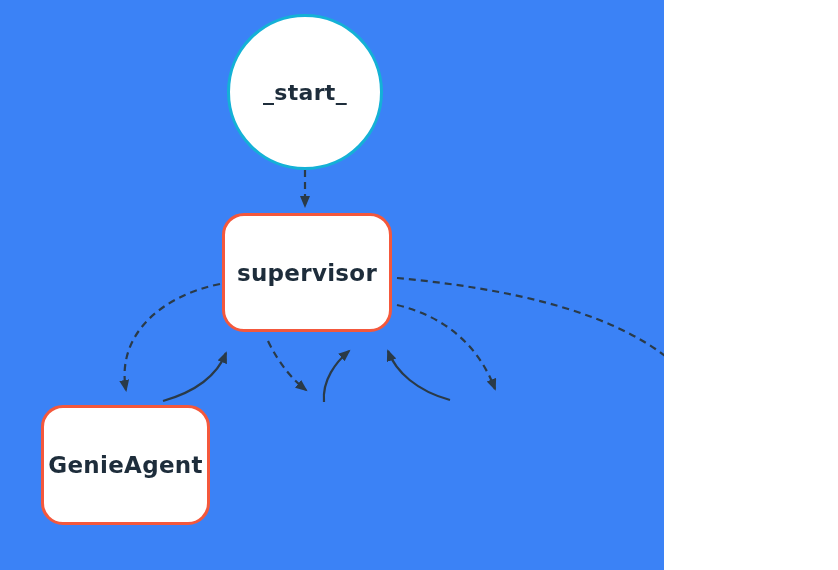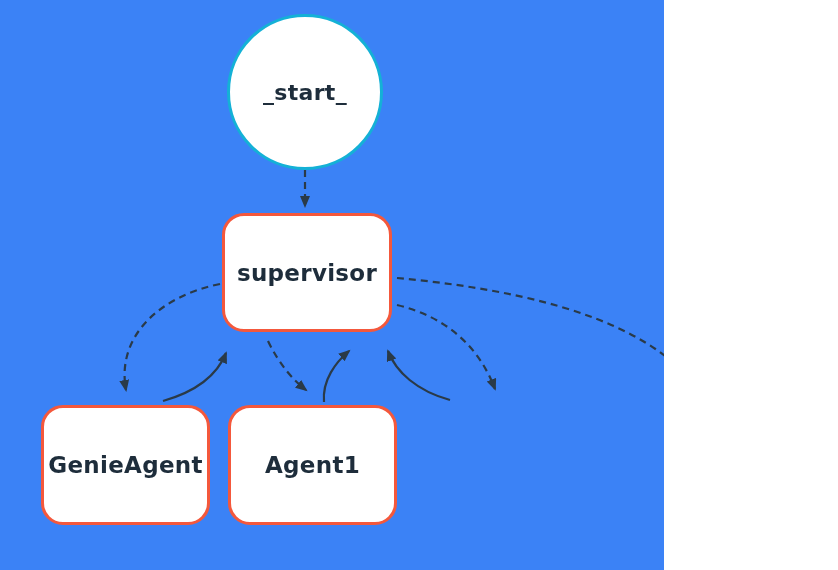--- a/index.html
+++ b/index.html
@@ -99,20 +99,17 @@
   </div>
 
   <div class="node box" id="node-supervisor">
     <span>supervisor</span>
   </div>
 
   <div class="node box" id="node-genie">
     <span>GenieAgent</span>
   </div>
 
-  <div class="node box" id="node-agent1">
-    <span>Agent1</span>
-  </div>
 
 
 
 
 </div>
 
 </body></html>

